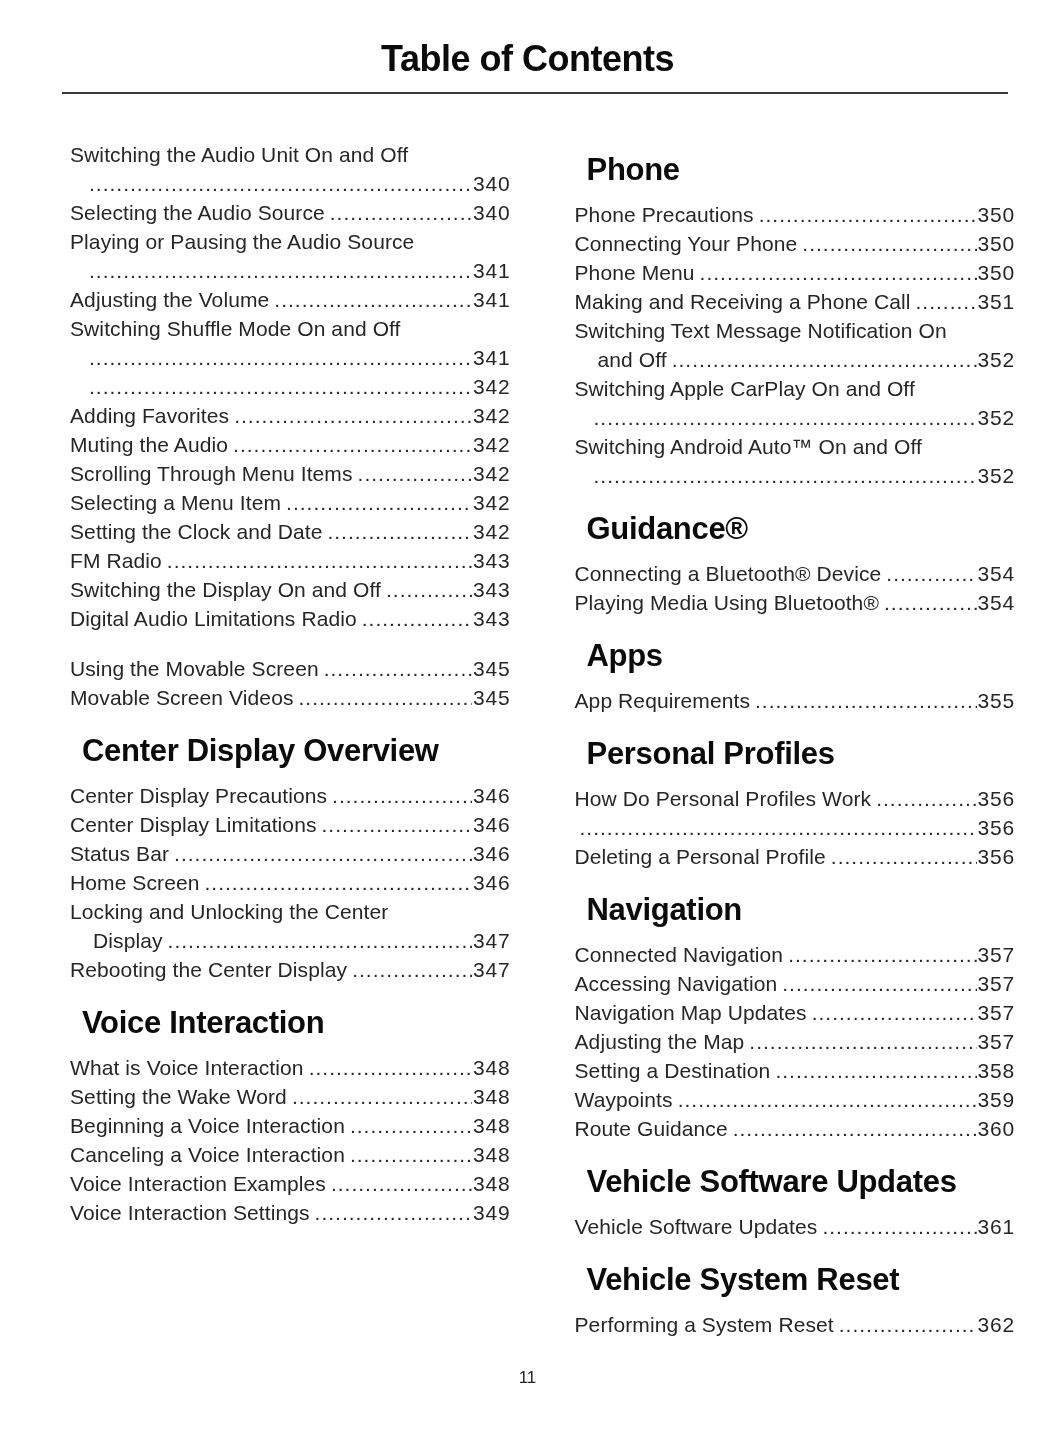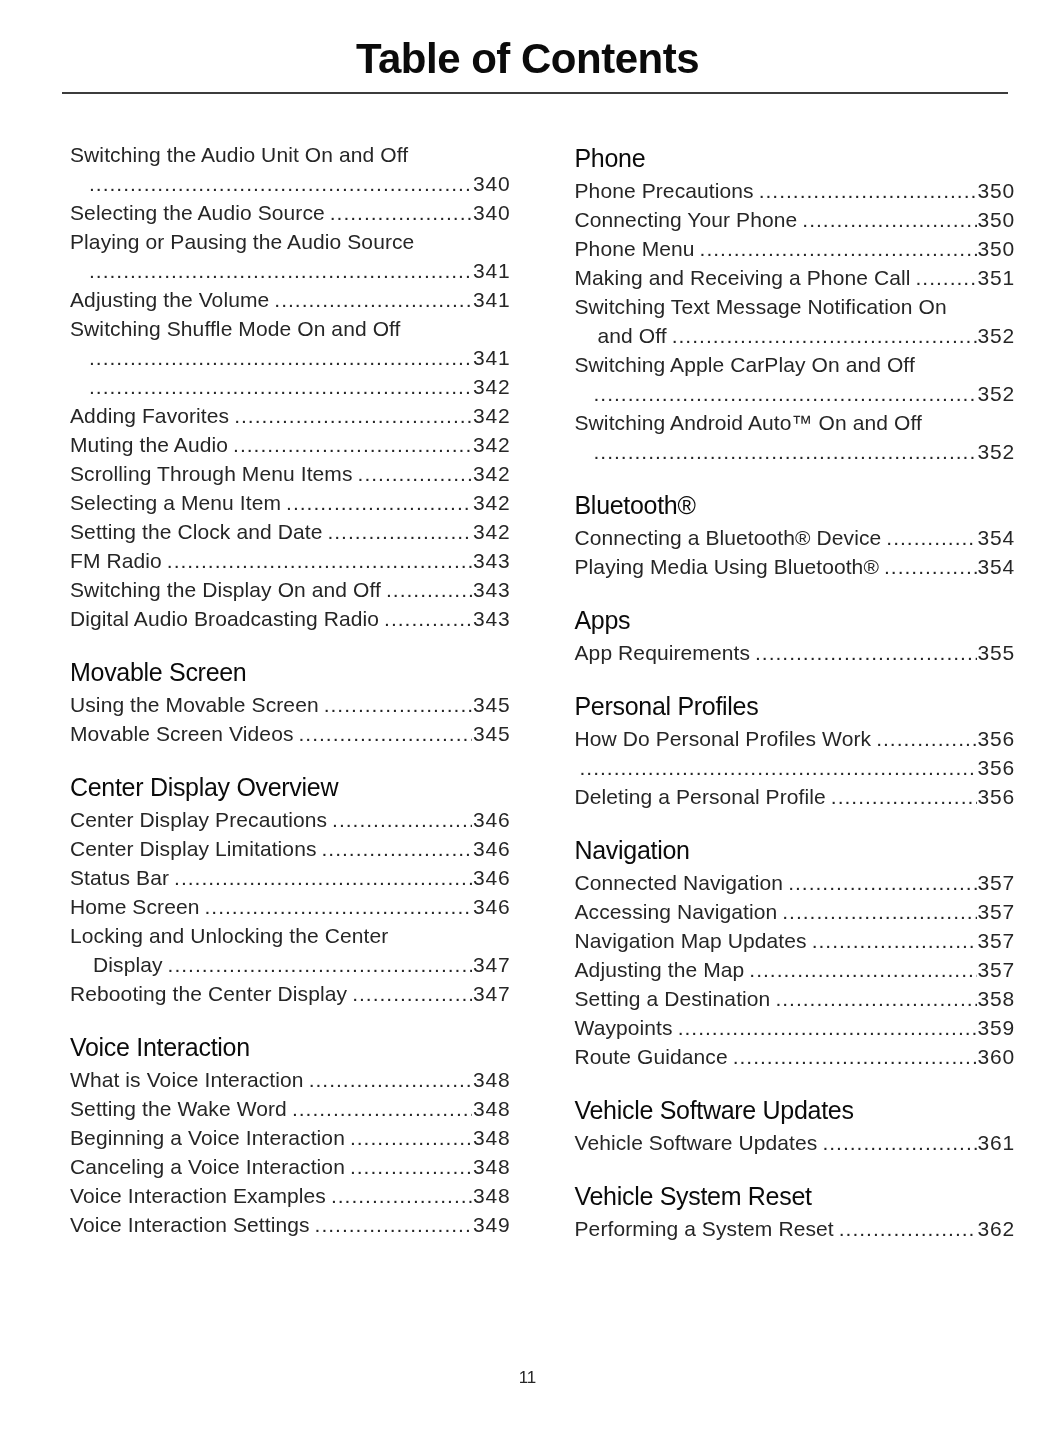--- a/index.html
+++ b/index.html
@@ -13,44 +13,44 @@
   body{
     width:1055px;height:1448px;
     background:var(--bg);
     font-family:"Liberation Sans","DejaVu Sans",sans-serif;
     position:relative;
     overflow:hidden;
   }
   .page-title{
     margin:36px 60px 0;
     text-align:center;
-    font-size:42px;
+    font-size:36px;
     line-height:46px;
     font-weight:bold;
     letter-spacing:-0.5px;
     color:var(--heading);
   }
   .rule{
     border:none;
     border-top:2px solid var(--rule);
     margin:10px 47px 0 62px;
   }
   .columns{
     display:flex;
     gap:64px;
     margin:46px 40px 0 70px;
   }
   .col{flex:1;min-width:0;}
   .group{margin:0;}
   .group:not(:first-child){margin-top:21px;}
   .section-heading{
-    margin:0;
-    font-size:25px;
+    margin:12px;
+    font-size:31px;
     line-height:36px;
-    font-weight:normal;
+    font-weight:bold;
     letter-spacing:-0.3px;
     color:var(--heading);
   }
   .entry{
     display:flex;
     align-items:baseline;
     font-size:21px;
     line-height:29px;
     color:var(--text);
   }
@@ -160,27 +160,26 @@
             <span class="t">FM Radio</span>
             <span class="dots"></span>
             <span class="pg">343</span>
           </div>
           <div class="entry">
             <span class="t">Switching the Display On and Off</span>
             <span class="dots"></span>
             <span class="pg">343</span>
           </div>
           <div class="entry">
-            <span class="t">Digital Audio Broadcasting Radio</span>
+            <span class="t">Digital Audio Limitations Radio</span>
             <span class="dots"></span>
             <span class="pg">343</span>
           </div>
         </div>
         <div class="group">
-          <h2 class="section-heading">Movable Screen</h2>
           <div class="entry">
             <span class="t">Using the Movable Screen</span>
             <span class="dots"></span>
             <span class="pg">345</span>
           </div>
           <div class="entry">
             <span class="t">Movable Screen Videos</span>
             <span class="dots"></span>
             <span class="pg">345</span>
           </div>
@@ -295,21 +294,21 @@
           </div>
           <div class="entry">
             <span class="t">Switching Android Auto™ On and Off</span>
           </div>
           <div class="entry cont-dots">
             <span class="dots"></span>
             <span class="pg">352</span>
           </div>
         </div>
         <div class="group">
-          <h2 class="section-heading">Bluetooth®</h2>
+          <h2 class="section-heading">Guidance®</h2>
           <div class="entry">
             <span class="t">Connecting a Bluetooth® Device</span>
             <span class="dots"></span>
             <span class="pg">354</span>
           </div>
           <div class="entry">
             <span class="t">Playing Media Using Bluetooth®</span>
             <span class="dots"></span>
             <span class="pg">354</span>
           </div>

